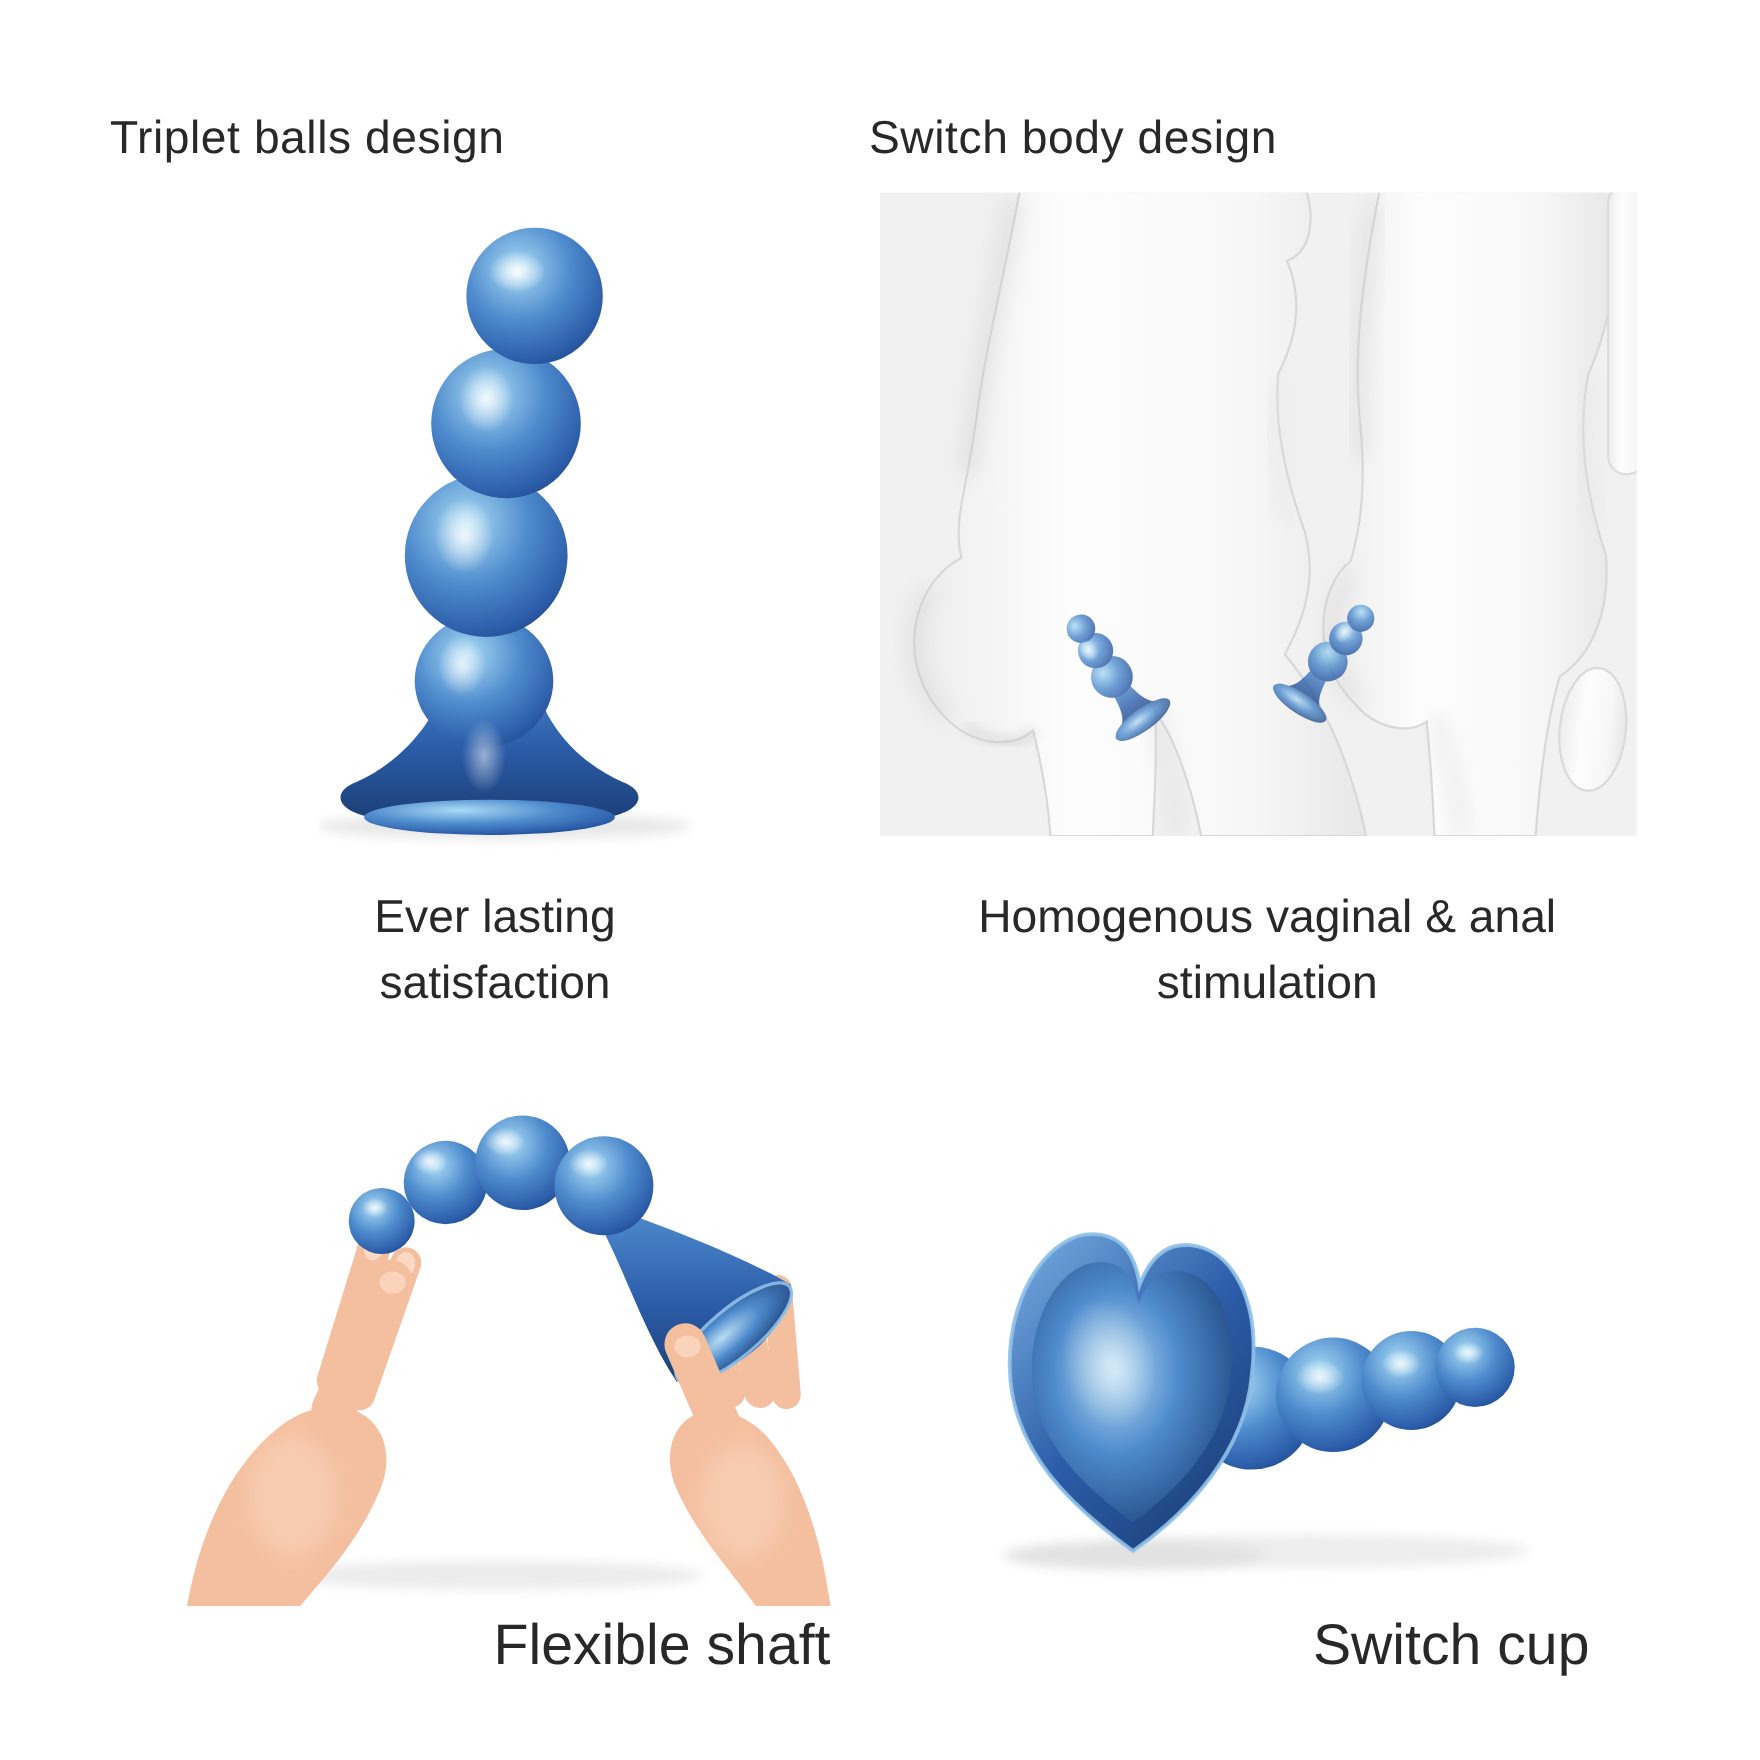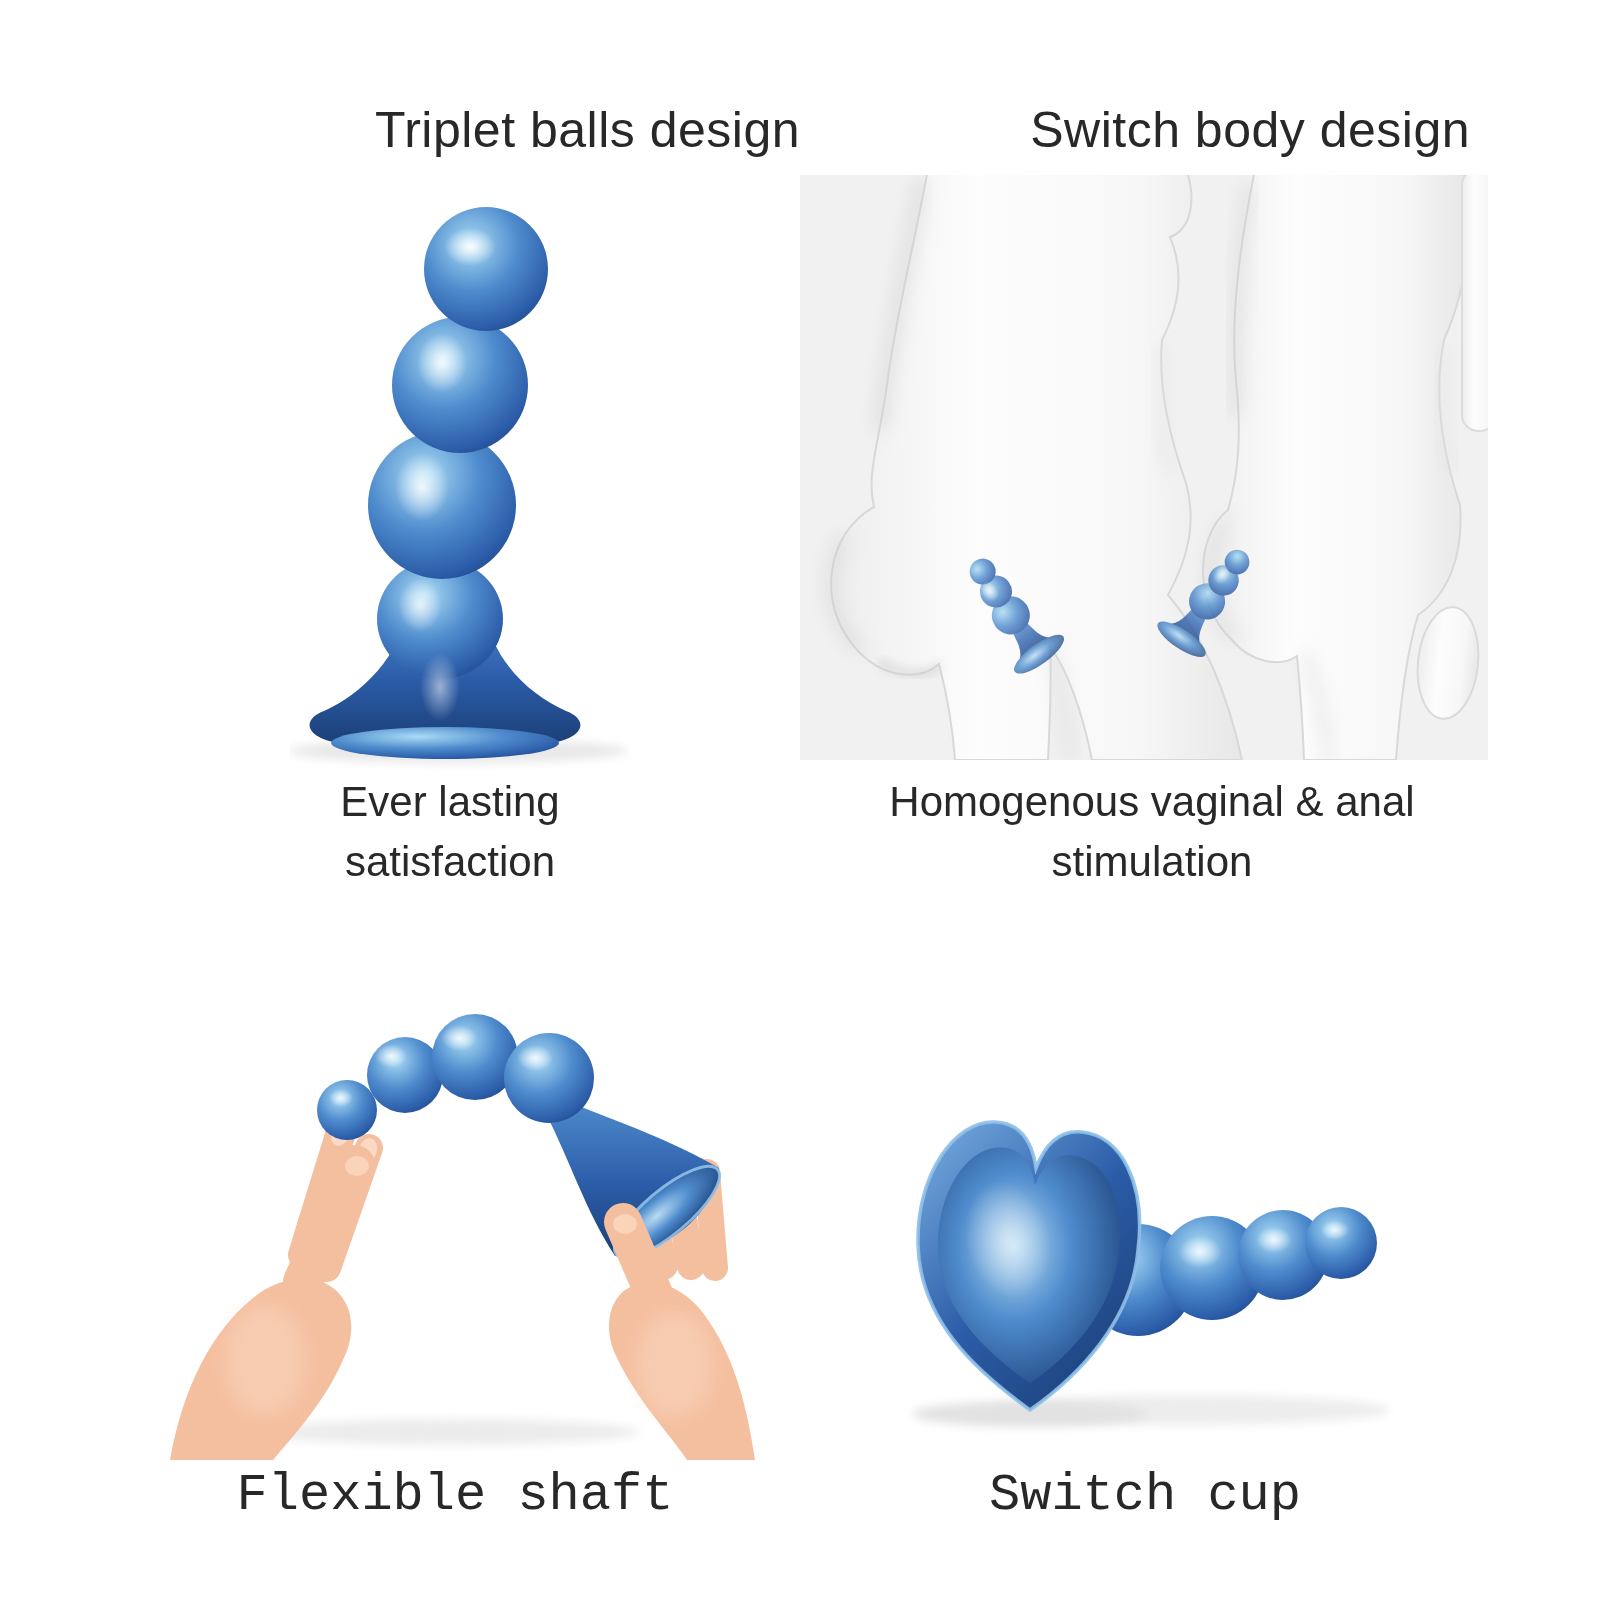--- a/index.html
+++ b/index.html
@@ -6,37 +6,37 @@
   html,body{width:1600px;height:1600px}
   body{
     position:relative;
     background:var(--page-bg,#ffffff);
     font-family:"Liberation Sans", sans-serif;
     color:var(--text,#282828);
     overflow:hidden;
   }
   .abs{position:absolute}
   .title{
-    font-size:50px;
+    font-size:42px;
     line-height:1.2;
-    text-align:right;
+    text-align:left;
     letter-spacing:.5px;
     color:var(--text,#282828);
   }
   .caption{
     font-size:42px;
     line-height:60px;
     text-align:center;
     color:var(--text,#282828);
+    margin-top:31px;
   }
   .feature-label{
     font-size:52px;
-    text-align:center;
-    color:var(--text,#282828);
-    font-family:Liberation Mono, monospace;
+    text-align:right;
+    color:var(--text,#282828);
   }
   .panel-gray{
     background:var(--panel-gray,#f1f1f1);
     overflow:hidden;
   }
   svg{display:block}
   
   .stLight{stop-color:var(--blue-light,#aadcf5)}
   .stMid{stop-color:var(--blue-mid,#4e8bcd)}
   .stDeep{stop-color:var(--blue-deep,#2b5ca8)}

